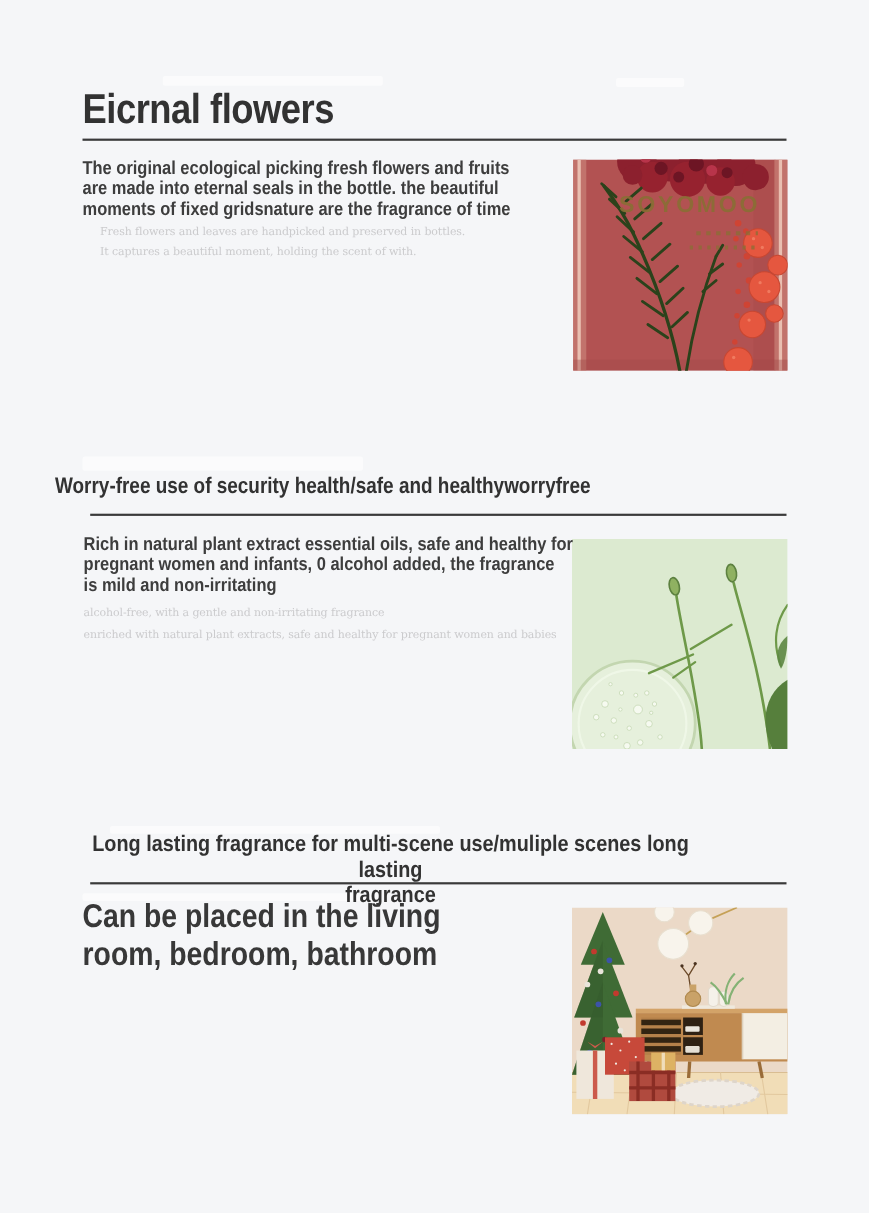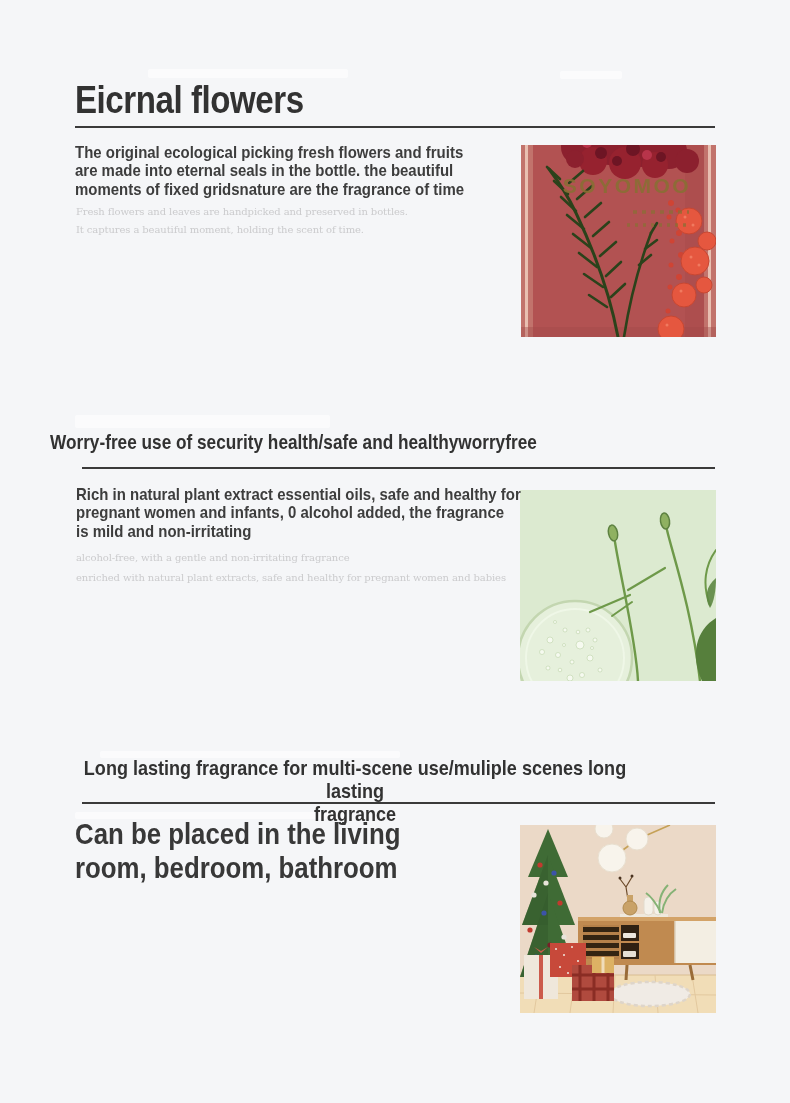--- a/index.html
+++ b/index.html
@@ -55,23 +55,23 @@
 
   <div class="h1">Eicrnal flowers</div>
   <div class="rule" style="left:75px;top:126px;width:640px"></div>
 
   <div class="lead" style="left:75px;top:144px">
     <div>The original ecological picking fresh flowers and fruits</div>
     <div>are made into eternal seals in the bottle. the beautiful</div>
     <div>moments of fixed gridsnature are the fragrance of time</div>
   </div>
 
-  <div class="notes notes--tight" style="left:76px;top:203px">
+  <div class="notes notes--tight" style="left:91px;top:203px">
     <div>Fresh flowers and leaves are handpicked and preserved in bottles.</div>
-    <div>It captures a beautiful moment, holding the scent of time.</div>
+    <div>It captures a beautiful moment, holding the scent of with.</div>
   </div>
 
   <svg class="figure" style="left:521px;top:145px" width="195" height="192" viewBox="0 0 195 192">
     <rect width="195" height="192" fill="#b25252"></rect>
     <rect x="164" width="20" height="192" fill="#a84a49" opacity=".5"></rect>
     <rect x="0" width="12" height="192" fill="#c98178" opacity=".7"></rect>
     <rect x="4" width="3" height="192" fill="#f0cdbd" opacity=".85"></rect>
     <rect x="183" width="12" height="192" fill="#c98178" opacity=".7"></rect>
     <rect x="187" width="3" height="192" fill="#f0cdbd" opacity=".85"></rect>
     <rect y="182" width="195" height="10" fill="#a04848" opacity=".4"></rect>

